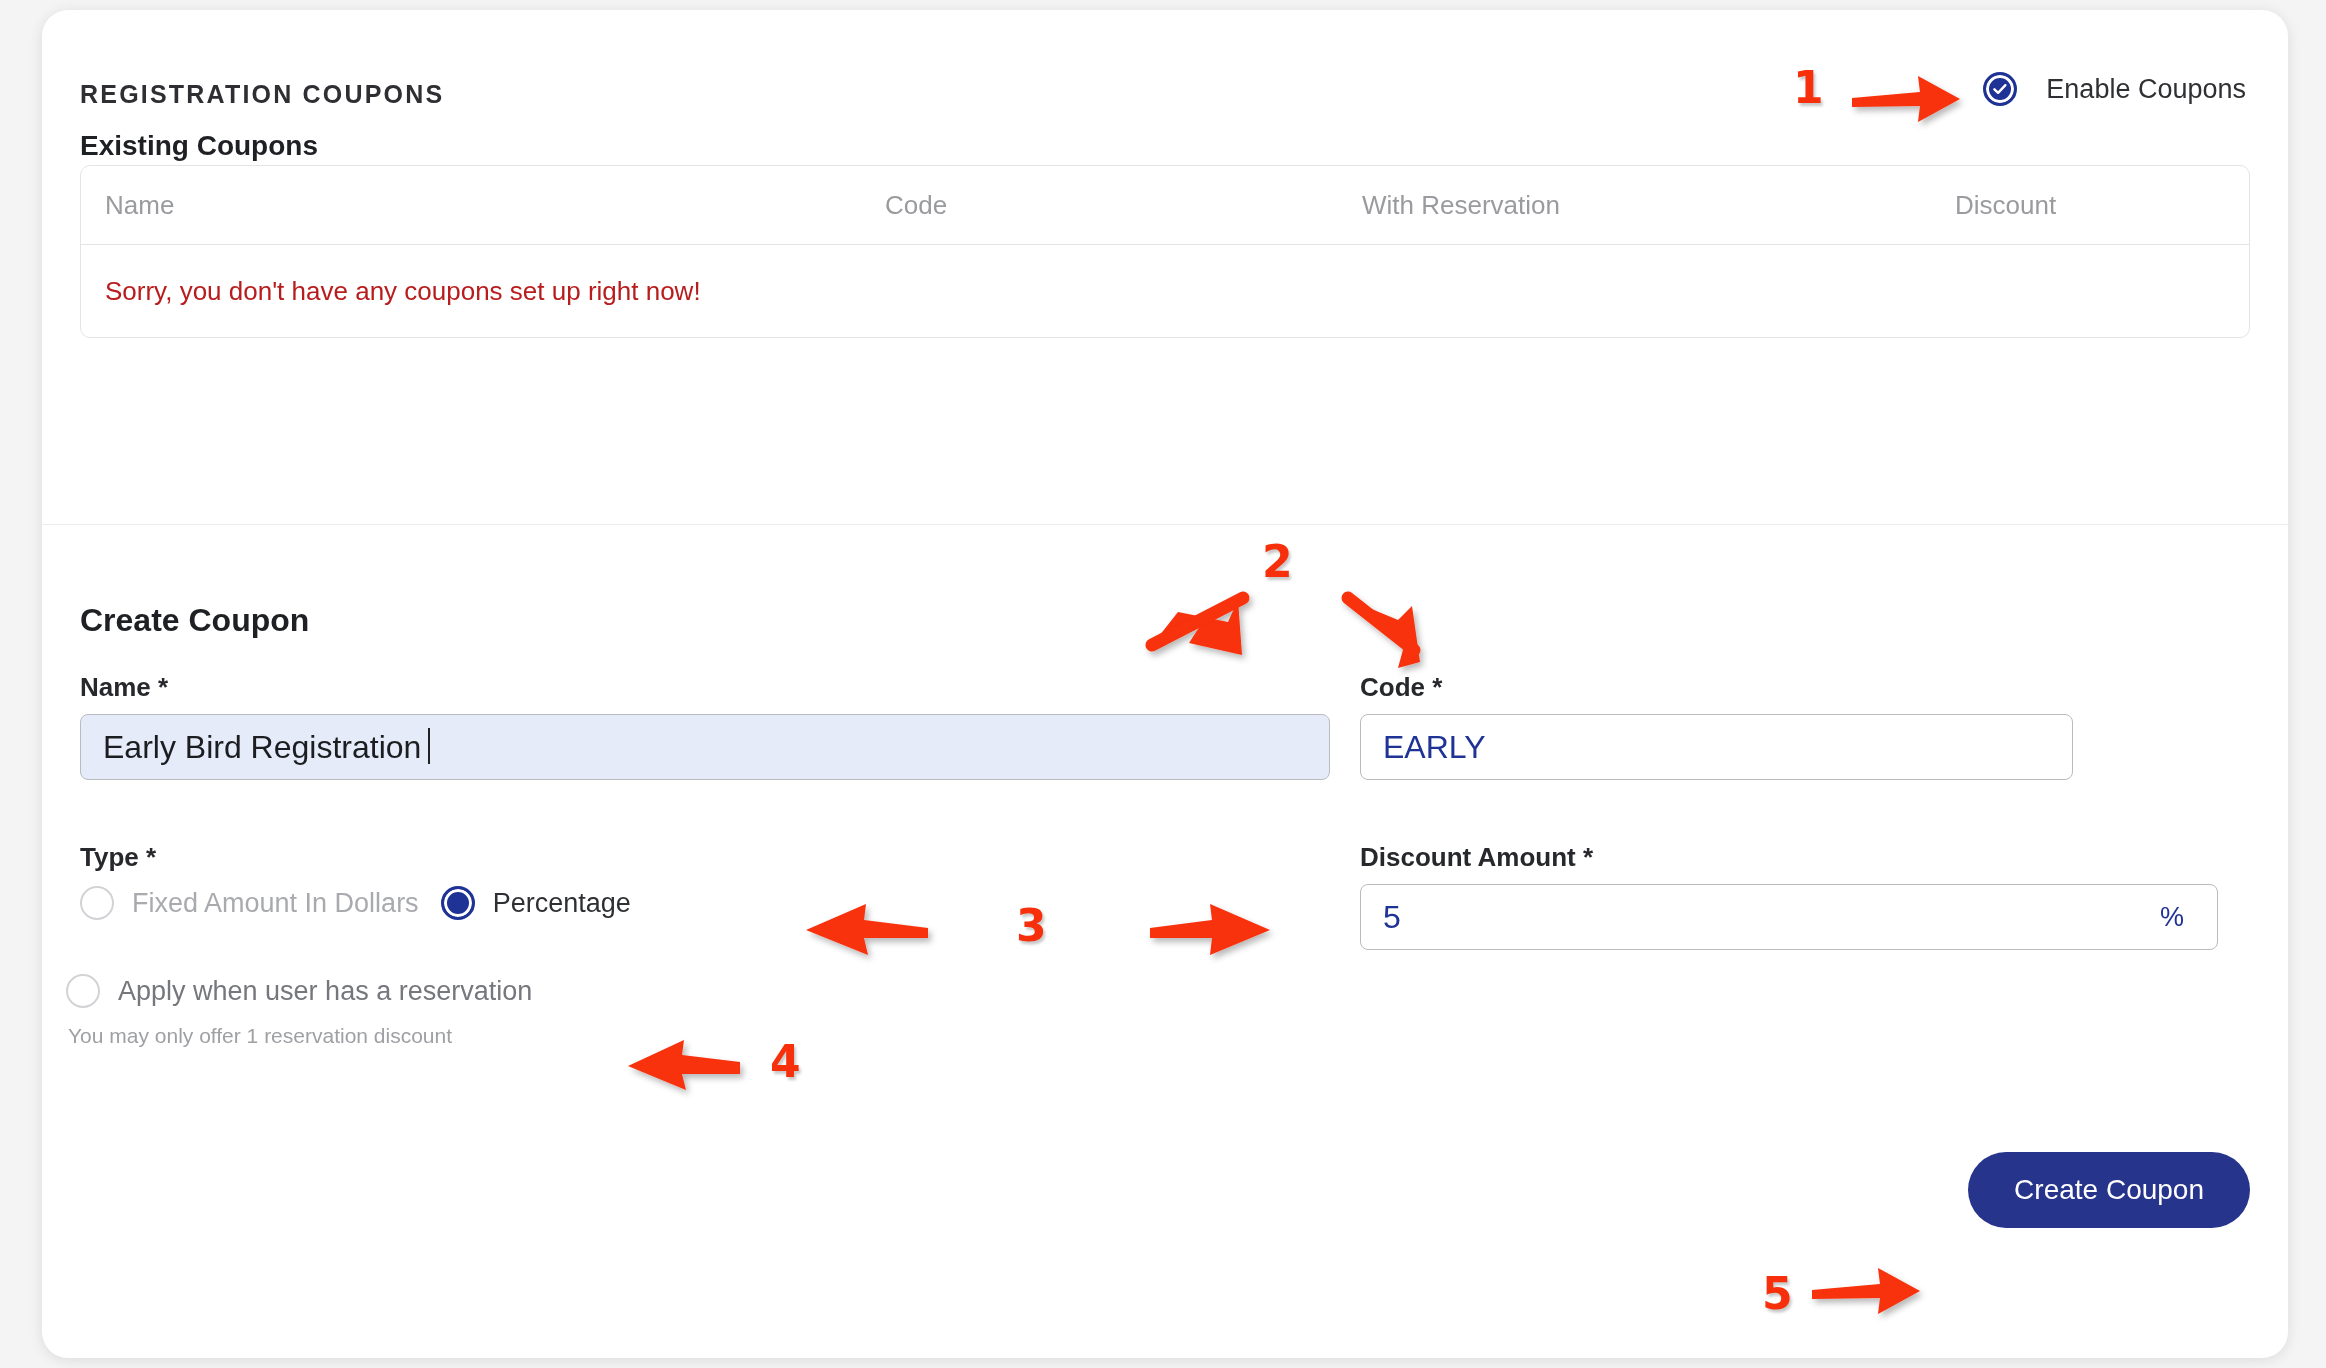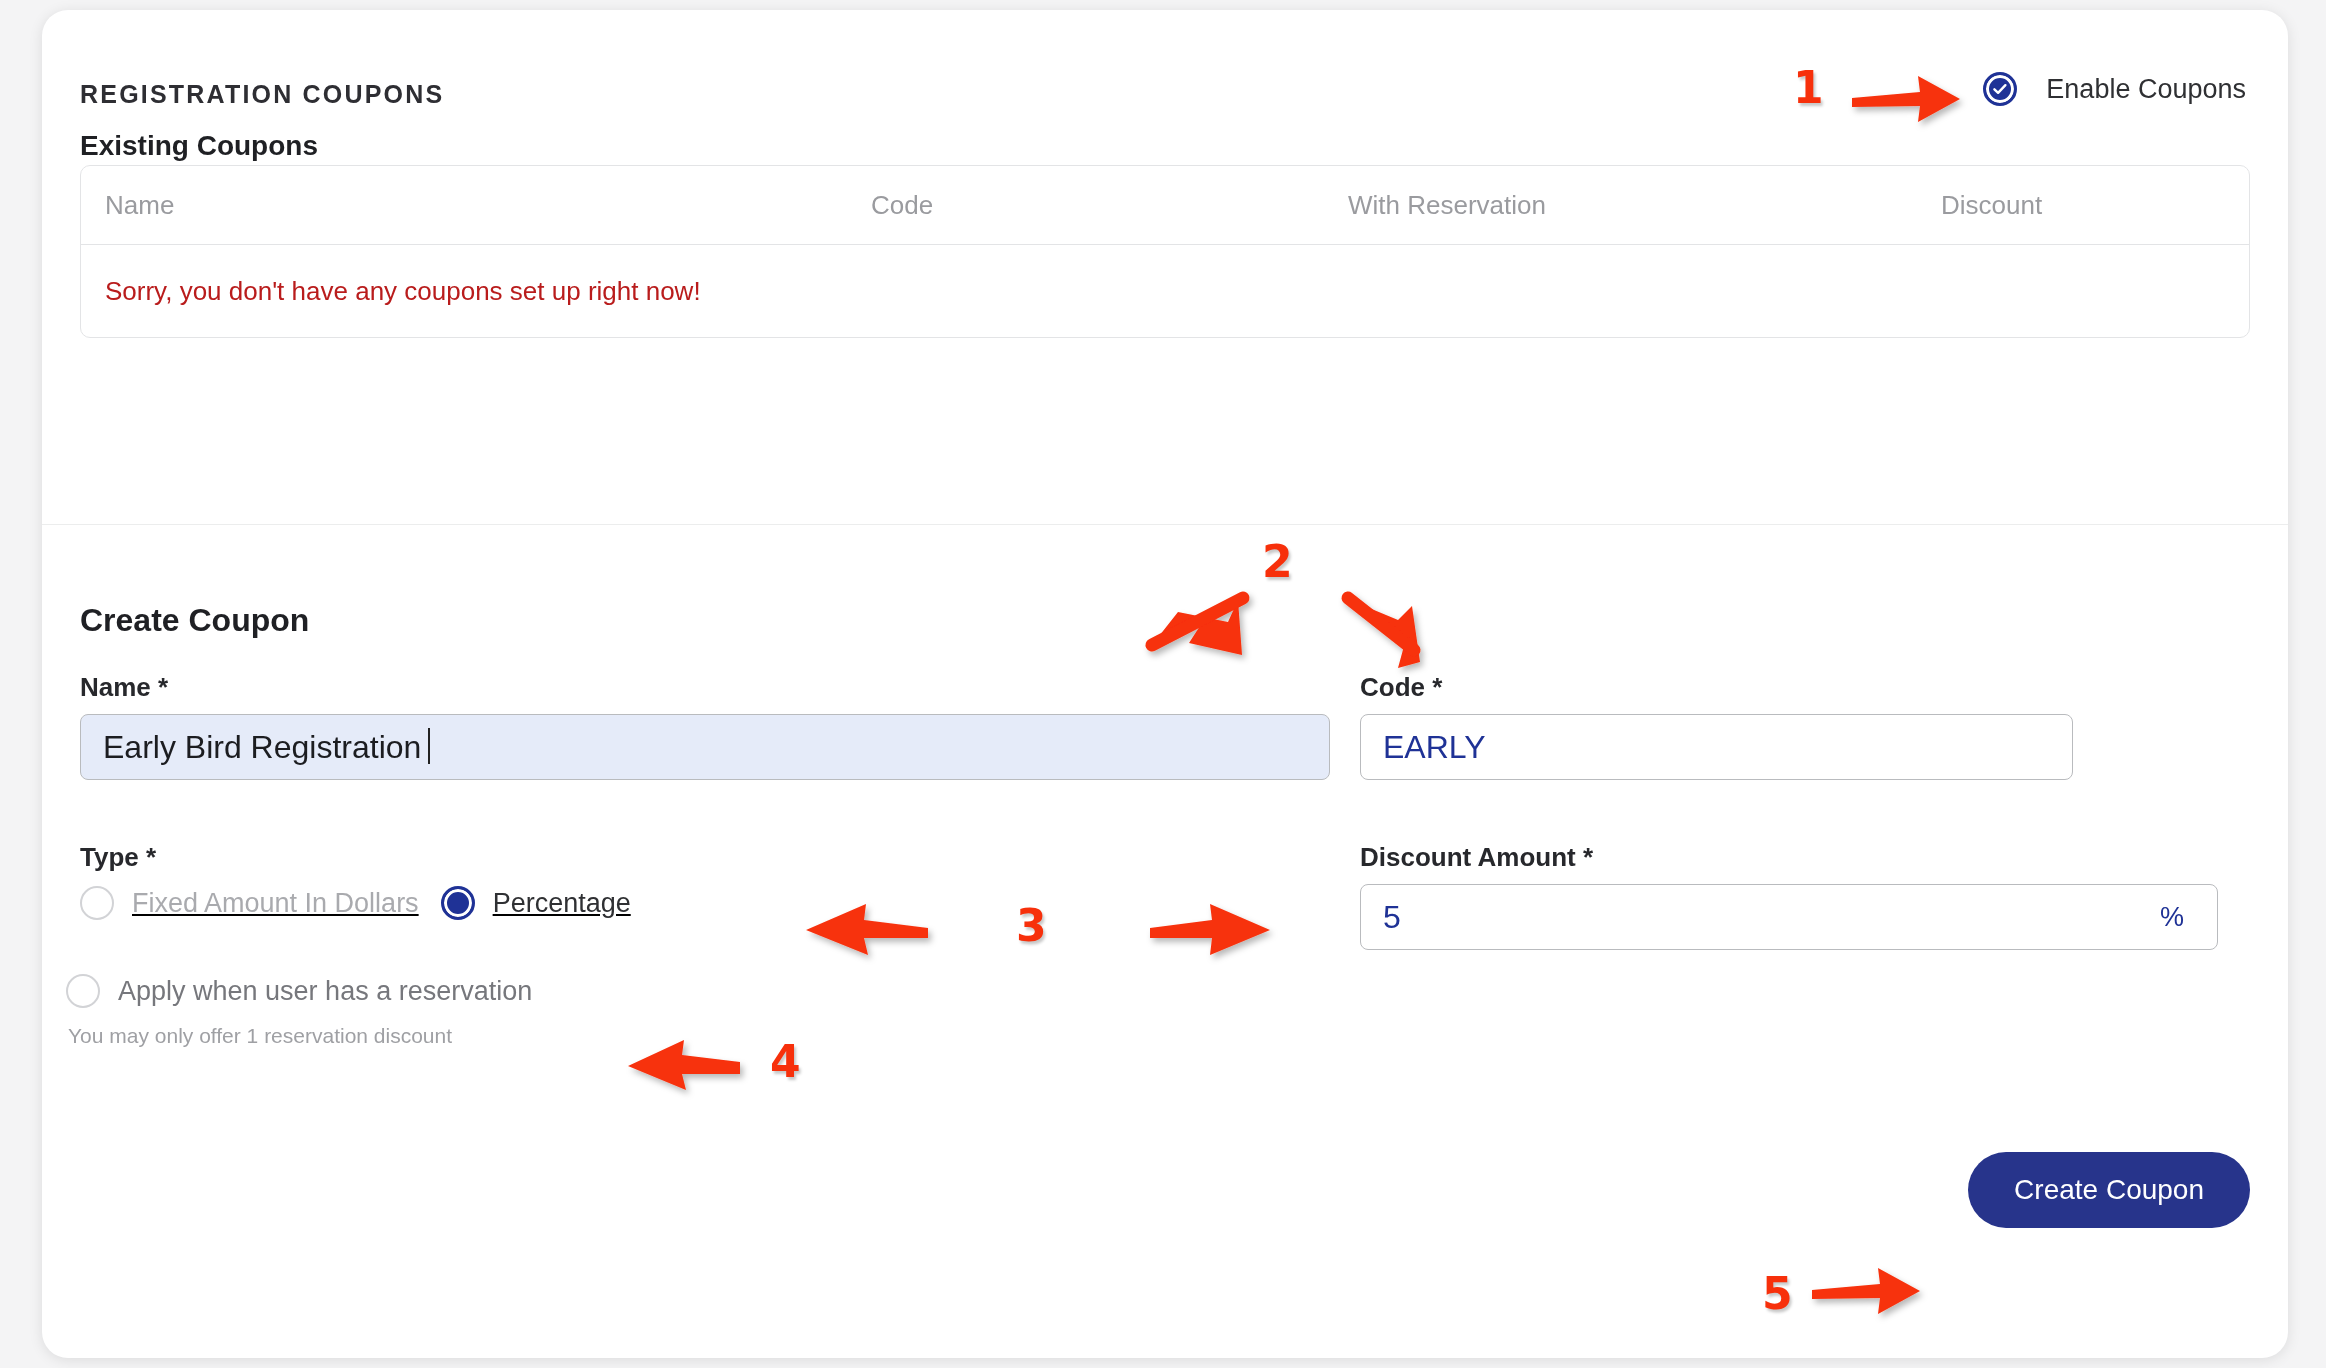--- a/index.html
+++ b/index.html
@@ -103,21 +103,21 @@
     height: 78px;
     align-items: center;
     border-bottom: 1px solid #e3e4e6;
   }
   .table-head .th {
     font-size: 26px;
     color: #9a9b9f;
     box-sizing: border-box;
   }
   .th.c-name { width: 790px; padding-left: 24px; }
-  .th.c-code { width: 477px; }
+  .th.c-code { width: 477px; margin-left: 14px; }
   .th.c-res  { width: 593px; }
   .th.c-disc { flex: 1; }
 
   .table-empty {
     height: 92px;
     display: flex;
     align-items: center;
     padding-left: 24px;
     font-size: 26px;
     color: #b91c1c;
@@ -175,21 +175,20 @@
     color: #1f3296;
   }
 
   
   .radio-row {
     position: absolute;
     left: 38px;
     top: 890px;
     display: flex;
     align-items: center;
-    text-decoration: underline;
   }
   .radio-opt {
     display: flex;
     align-items: center;
     gap: 18px;
     margin-right: 22px;
   }
   .radio-dot {
     width: 34px;
     height: 34px;

